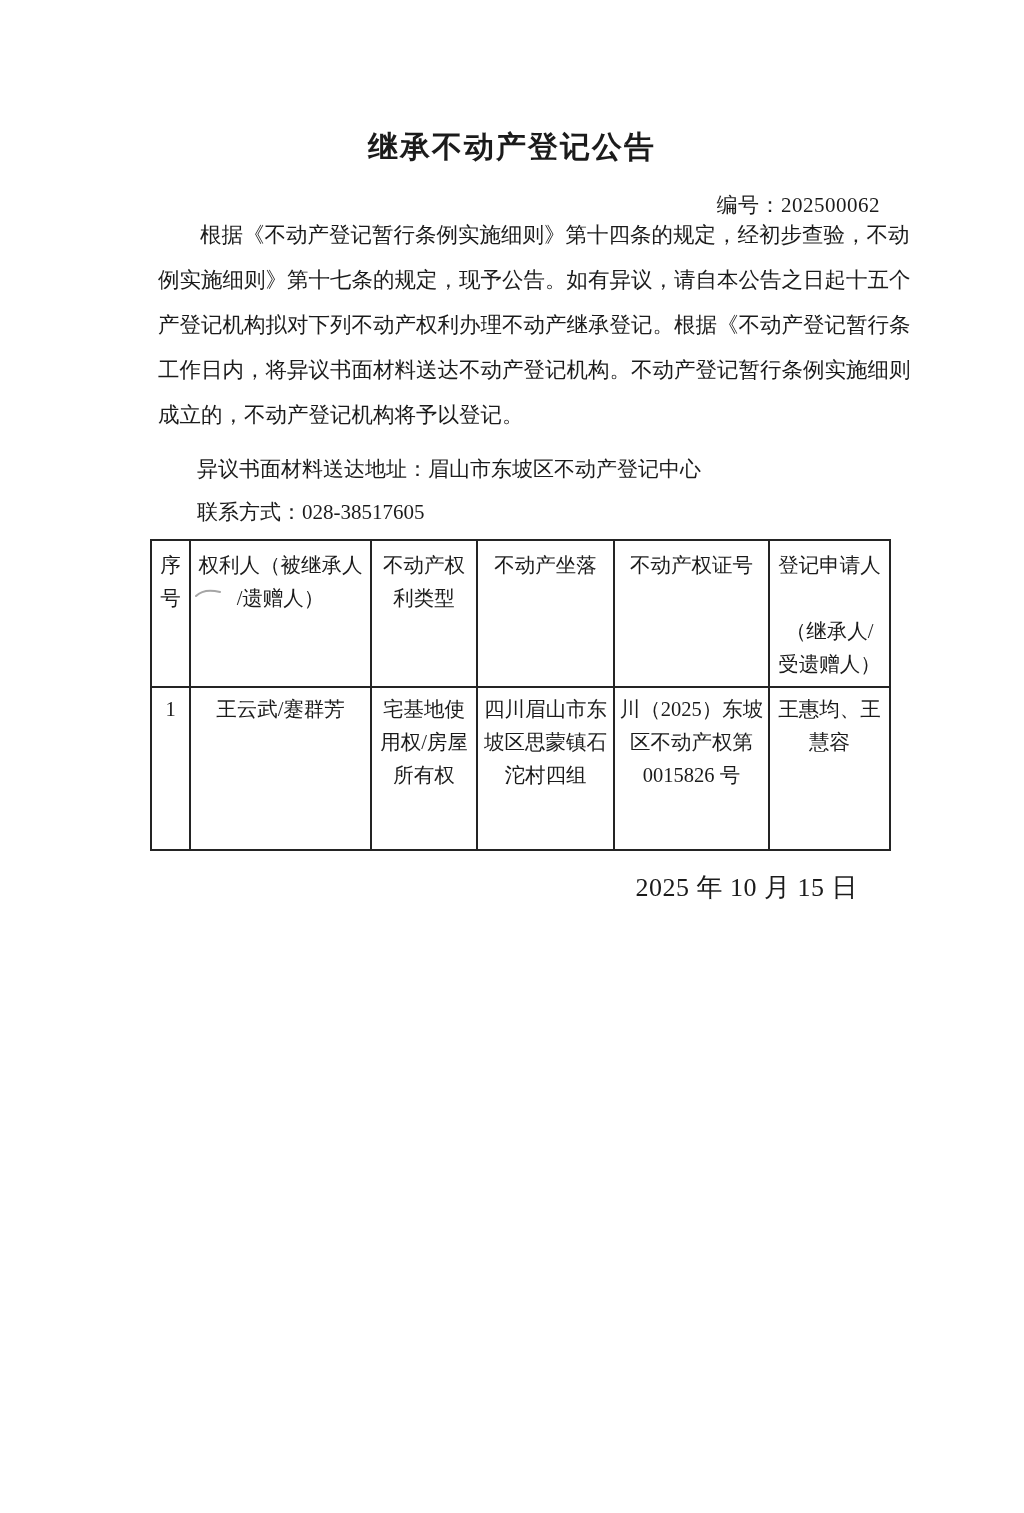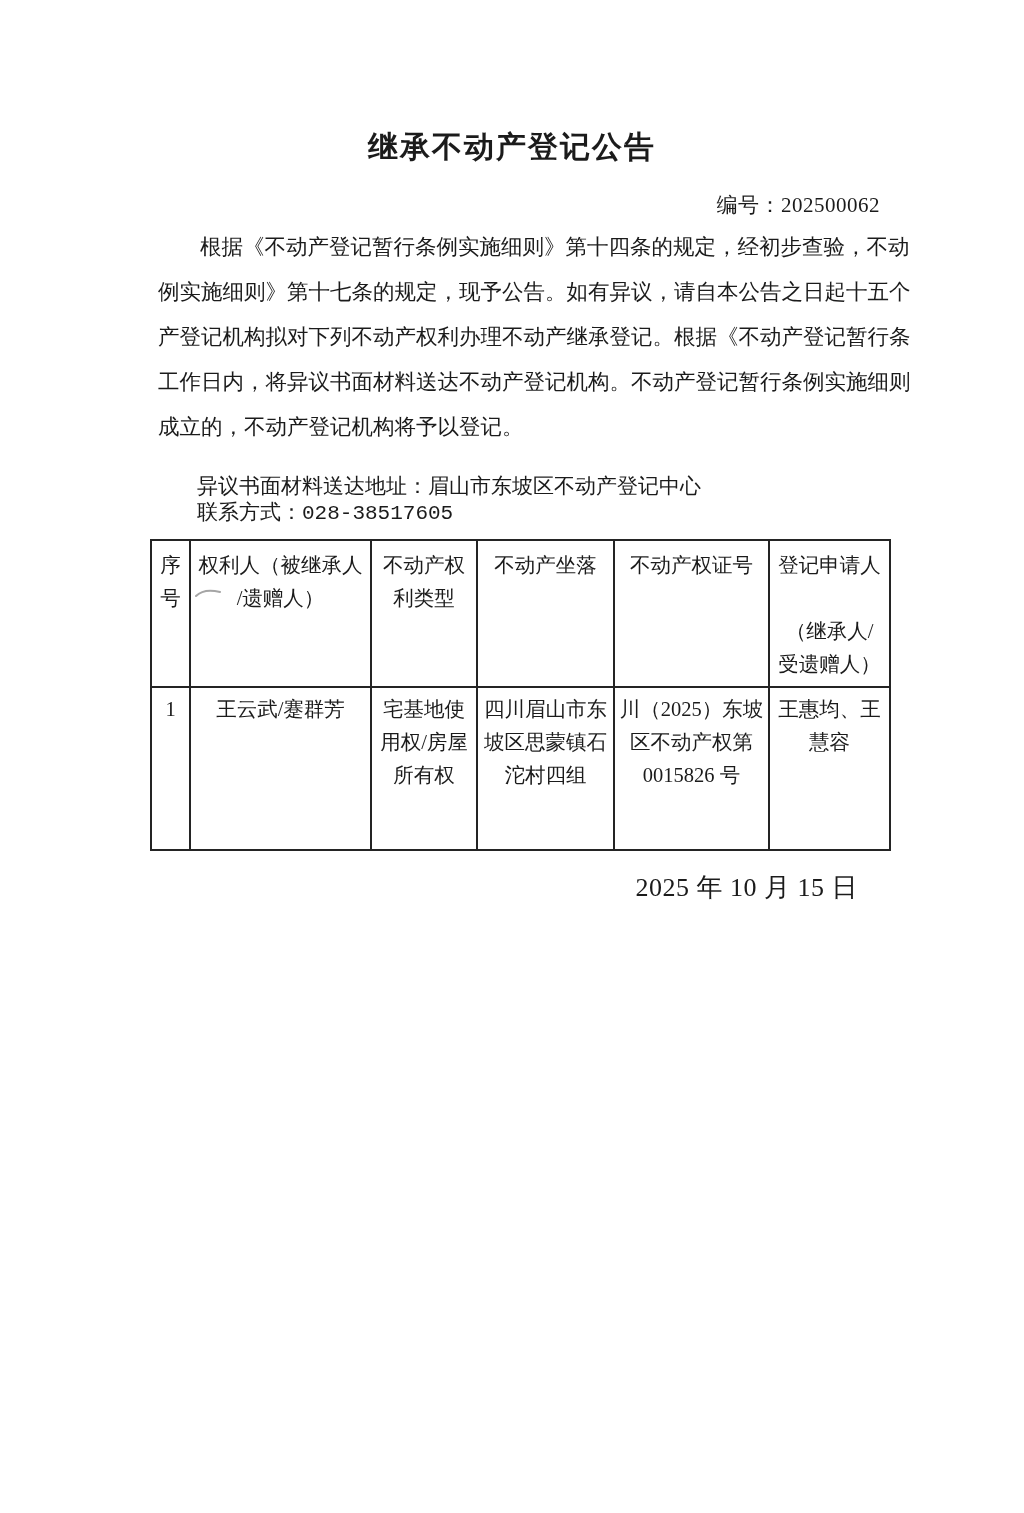--- a/index.html
+++ b/index.html
@@ -17,33 +17,33 @@
     position:absolute; top:115px; left:0; width:100%;
     text-align:center;
     font-family:"Liberation Sans","DejaVu Sans",sans-serif;
     font-weight:700; font-size:30px; letter-spacing:2px;
   }
   .doc-number {
     position:absolute; top:179px; right:144px;
     font-size:21px; letter-spacing:0.5px;
   }
   .body-text {
-    position:absolute; top:213px; left:158px; width:724px;
+    position:absolute; top:201px; left:158px; width:724px;
     font-size:21.5px;
   }
   .body-line {
     height:45px; line-height:45px;
     text-align:justify; text-align-last:justify;
     white-space:nowrap;
   }
   .body-line.first { text-indent:42px; }
   .body-line.last { text-align:center; text-align-last:left; white-space:normal; }
   .meta-line { position:absolute; left:197px; font-size:21px; }
-  .meta-line.address { top:460px; }
-  .meta-line.contact { top:486px;font-family:Liberation Mono, monospace; }
+  .meta-line.address { top:443px; }
+  .meta-line.contact { top:486px; }
   table.announcement {
     position:absolute; left:150px; top:527px;
     width:739px; border-collapse:collapse; table-layout:fixed;
   }
   table.announcement td {
     border:2px solid #242424;
     vertical-align:top;
     text-align:center;
     font-size:20.5px; line-height:33px;
     padding:5px 4px;

